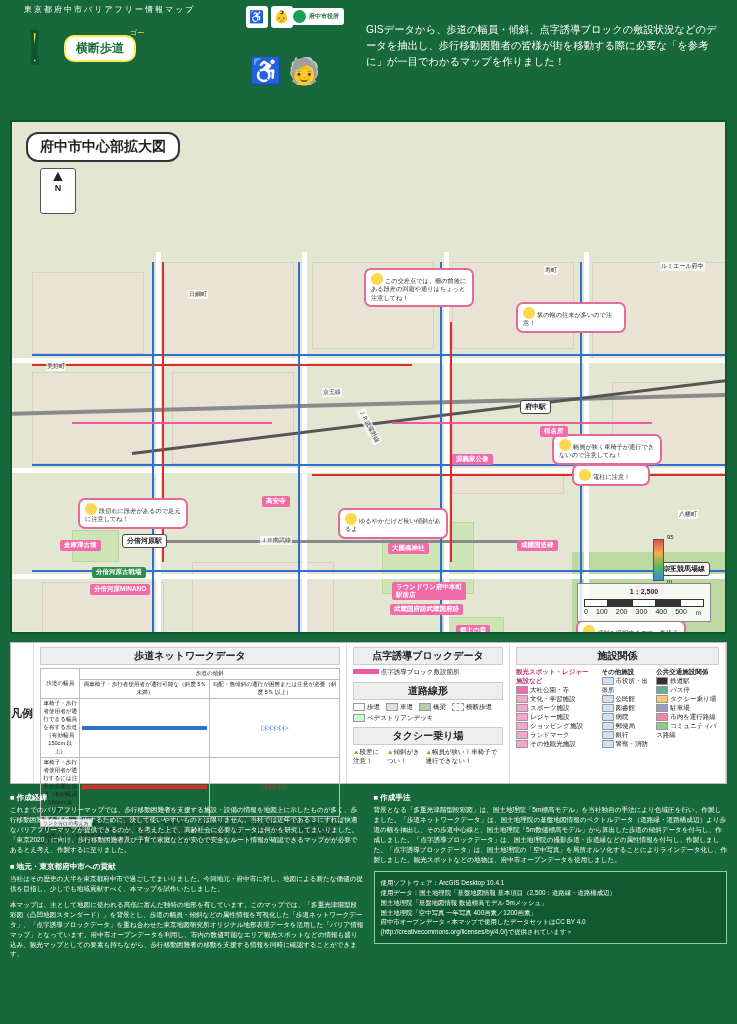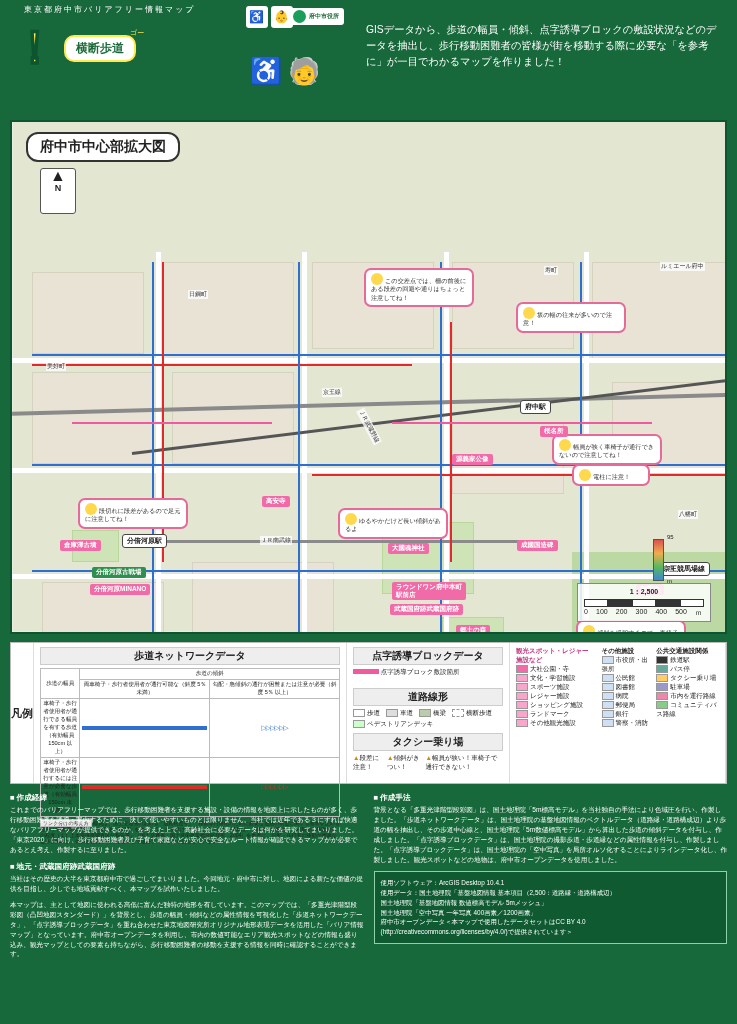--- a/index.html
+++ b/index.html
@@ -278,37 +278,38 @@
         <span>幅員は、国土交通省の定める「道路構造令」「移動等円滑化のために必要な道路の構造に関する基準を定める省令（平成 28 年度）」（国交省、2017）を参考、ランクを付けて算出しています。傾斜は、「移動上の困難さ・移動者の移動負担の程度（１）上本安保率調査区分報告書」（国土交通省・国土技術政策総合研究所、2004）を参考に、勾配・歩行者の移動が困難な道路を抽出し、傾斜と幅員の双方に着目して道路ランクを示す設定しています。</span>
       </div>
     </div>
 
     <div class="lg-col" style="width:150px;">
       <div class="lg-h">点字誘導ブロックデータ</div>
       <div style="margin-bottom:3px;">
         <span style="display:inline-block;width:26px;height:5px;background:#ef5ba1;"></span>
         <span>点字誘導ブロック敷設箇所</span>
       </div>
-      <div class="lg-h" style="margin-top:11px;">道路線形</div>
+      <div class="lg-h" style="margin-top:5px;">道路線形</div>
       <div style="display:flex;flex-wrap:wrap;gap:2px 6px;">
         <span><span class="swatch" style="background:#fff;"></span><span>歩道</span></span>
         <span><span class="swatch" style="background:#ddd;"></span><span>車道</span></span>
         <span><span class="swatch" style="background:#bca;"></span><span>橋梁</span></span>
         <span><span class="swatch" style="background:#fff;border-style:dashed;"></span><span>横断歩道</span></span>
         <span><span class="swatch" style="background:#cfc;"></span><span>ペデストリアンデッキ</span></span>
       </div>
       <div class="lg-h" style="margin-top:4px;">タクシー乗り場</div>
       <div style="display:flex;gap:4px;align-items:center;">
         <span><span style="color:#d08b00;">▲</span><span>段差に注意！</span></span>
         <span><span style="color:#d08b00;">▲</span><span>傾斜がきつい！</span></span>
         <span><span style="color:#d08b00;">▲</span><span>幅員が狭い！車椅子で通行できない！</span></span>
       </div>
     </div>
 
     <div class="lg-col" style="flex:1;">
+      <div class="lg-h">施設関係</div>
       <div style="display:flex;gap:8px;">
         <div>
           <div style="font-weight:bold;color:#c2357f;">観光スポット・レジャー施設など</div>
           <div><span class="swatch" style="background:#f06ba8;"></span><span>大社公園・寺</span></div>
           <div><span class="swatch" style="background:#f8a6cb;"></span><span>文化・学習施設</span></div>
           <div><span class="swatch" style="background:#f8a6cb;"></span><span>スポーツ施設</span></div>
           <div><span class="swatch" style="background:#f8a6cb;"></span><span>レジャー施設</span></div>
           <div><span class="swatch" style="background:#f8a6cb;"></span><span>ショッピング施設</span></div>
           <div><span class="swatch" style="background:#f8a6cb;"></span><span>ランドマーク</span></div>
           <div><span class="swatch" style="background:#f8a6cb;"></span><span>その他観光施設</span></div>
@@ -333,21 +334,21 @@
           <div><span class="swatch" style="background:#8c8;"></span><span>コミュニティバス路線</span></div>
         </div>
       </div>
     </div>
   </div>
 
   <div class="bottom">
     <div class="bcol">
       <p class="bhead">作成経緯</p>
       <p style="margin:0 0 6px;">これまでのバリアフリーマップでは、歩行移動困難者を支援する施設・設備の情報を地図上に示したものが多く、歩行移動困難者を誘導・案内するために、決して使いやすいものとは限りません。当社では近年である３にすれば快適なバリアフリーマップが提供できるのか、を考えた上で、高齢社会に必要なデータは何かを研究してまいりました。「東京2020」に向け、歩行移動困難者及び子育て家庭などが安心で安全なルート情報が確認できるマップがが必要であるとえ考え、作製するに至りました。</p>
-      <p class="bhead">地元・武蔵国府跡武蔵国府跡</p>
+      <p class="bhead">地元・東京都府中市への貢献</p>
       <p style="margin:0 0 6px;">当社はその歴史の大半を東京都府中市で過ごしてまいりました。今回地元・府中市に対し、地図による新たな価値の提供を目指し、少しでも地域貢献すべく、本マップを試作いたしました。</p>
       <p style="margin:0;">本マップは、主として地図に使われる高低に富んだ独特の地形を有しています。このマップでは、「多重光津階型段彩図（凸凹地図スタンダード）」を背景とし、歩道の幅員・傾斜などの属性情報を可視化した「歩道ネットワークデータ」、「点字誘導ブロックデータ」を重ね合わせた東京地図研究所オリジナル地形表現データを活用した「バリア情報マップ」となっています。府中市オープンデータを利用し、市内の数値可能なエリア観光スポットなどの情報も盛り込み、観光マップとしての要素も持ちながら、歩行移動困難者の移動を支援する情報を同時に確認することができます。</p>
     </div>
     <div class="bcol">
       <p class="bhead">作成手法</p>
       <p style="margin:0;">背景となる「多重光津階型段彩図」は、国土地理院「5m標高モデル」を当社独自の手法により色域圧を行い、作製しました。「歩道ネットワークデータ」は、国土地理院の基盤地図情報のベクトルデータ（道路縁・道路構成辺）より歩道の幅を抽出し、その歩道中心線と、国土地理院「5m数値標高モデル」から算出した歩道の傾斜データを付与し、作成しました。「点字誘導ブロックデータ」は、国土地理院の撮影歩道・歩道縁などの属性情報を付与し、作製しました。「点字誘導ブロックデータ」は、国土地理院の「空中写真」を局所オルソ化することによりラインデータ化し、作製しました。観光スポットなどの地物は、府中市オープンデータを使用しました。</p>
       <div class="soft">
         <div>使用ソフトウェア：ArcGIS Desktop 10.4.1</div>
         <div>使用データ：国土地理院「基盤地図情報 基本項目（2,500：道路縁・道路構成辺）</div>
         <div>国土地理院「基盤地図情報 数値標高モデル 5mメッシュ」</div>

